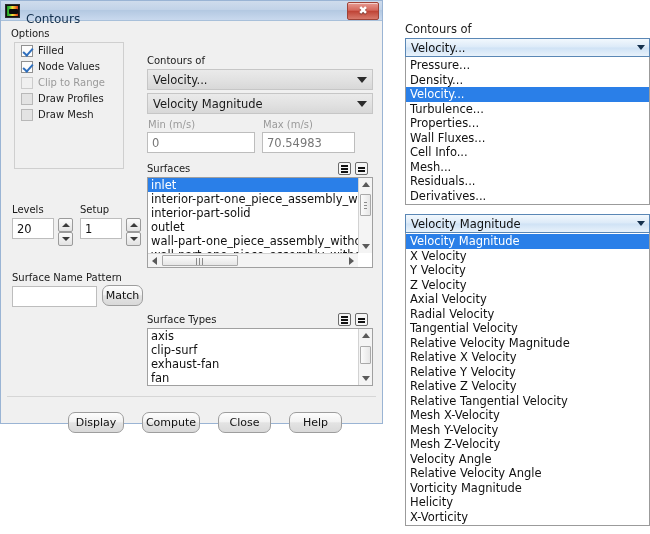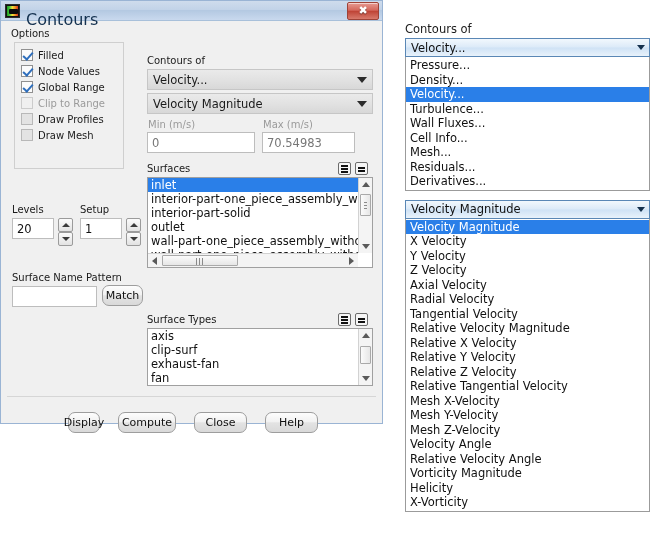--- a/index.html
+++ b/index.html
@@ -46,21 +46,21 @@
     position: absolute; left: 1px; top: 1px; right: 1px; bottom: 1px;
     background: linear-gradient(to right, #1f9c1f 0%, #42c23a 22%, #f2e23c 48%, #f09a24 72%, #d8331f 100%);
   }
   .title-icon::after {
     content: "";
     position: absolute; left: 3px; top: 4px; width: 9px; height: 5px;
     background: #0c0c0c;
     border-radius: 1px;
   }
   .title-text {
-    font-size: 16px;
+    font-size: 12px;
     color: #14314f;
     margin-left: 6px;
     flex: 1 1 auto;
     white-space: nowrap;
     margin-top: 17px;
   }
   .close-btn {
     width: 30px; height: 16px;
     margin-right: 1px;
     background: linear-gradient(to bottom, #e79a92 0%, #d4675c 45%, #bf4436 52%, #d87a6c 100%);
@@ -91,21 +91,21 @@
   .group-box {
     position: absolute;
     border: 1px solid #cfcfcf;
     background: #f0f0f0;
     box-sizing: border-box;
   }
 
   
   .cb-row {
     display: flex;
-    align-items: flex-end;
+    align-items: flex-start;
     height: 16px;
     margin-left: 7px;
   }
   .cb {
     width: 12px; height: 12px;
     border: 1px solid #909090;
     background: #fcfcfc;
     box-sizing: border-box;
     position: relative;
     flex: 0 0 auto;
@@ -413,24 +413,20 @@
     <div class="group-box" style="left:13px;top:21px;width:110px;height:127px;"></div>
 
     <div style="position:absolute;left:13px;top:24px;width:110px;">
       <div class="cb-row">
         <span class="cb checked"></span>
         <span class="lbl">Filled</span>
       </div>
       <div class="cb-row">
         <span class="cb checked"></span>
         <span class="lbl">Node Values</span>
-      </div>
-      <div class="cb-row">
-        <span class="cb checked"></span>
-        <span class="lbl">Global Range</span>
       </div>
       <div class="cb-row">
         <span class="cb disabled"></span>
         <span class="lbl lbl-dim">Clip to Range</span>
       </div>
       <div class="cb-row">
         <span class="cb gray"></span>
         <span class="lbl">Draw Profiles</span>
       </div>
       <div class="cb-row">
@@ -553,21 +549,21 @@
           </div>
         <div class="vs-thumb" style="top:17px;height:18px;"></div>
         <div class="vs-btn vs-dn">
             <span class="sb-tri-dn"></span>
           </div>
       </div>
     </div>
 
     <div class="hr-sep" style="top:375px;"></div>
     <div style="position:absolute;left:67px;top:391px;display:flex;gap:18px;">
-      <div class="btn" style="width:32px;height:21px;">Display</div>
+      <div class="btn" style="width:56px;height:21px;">Display</div>
       <div class="btn" style="width:58px;height:21px;">Compute</div>
       <div class="btn" style="width:53px;height:21px;">Close</div>
       <div class="btn" style="width:53px;height:21px;">Help</div>
     </div>
 
   </div>
 </div>
 
 <div class="right-panel">
 
@@ -576,20 +572,21 @@
   <div class="combo-blue">
     <span class="cval">Velocity...</span>
     <span class="caret-sm"></span>
   </div>
 
   <div class="dropdown">
     <div class="dd-item">Pressure...</div>
     <div class="dd-item">Density...</div>
     <div class="dd-item sel">Velocity...</div>
     <div class="dd-item">Turbulence...</div>
+    <div class="dd-item">Properties...</div>
     <div class="dd-item">Wall Fluxes...</div>
     <div class="dd-item">Cell Info...</div>
     <div class="dd-item">Mesh...</div>
     <div class="dd-item">Residuals...</div>
     <div class="dd-item">Derivatives...</div>
   </div>
 
   <div class="gap-block"></div>
 
   <div class="combo-blue">

